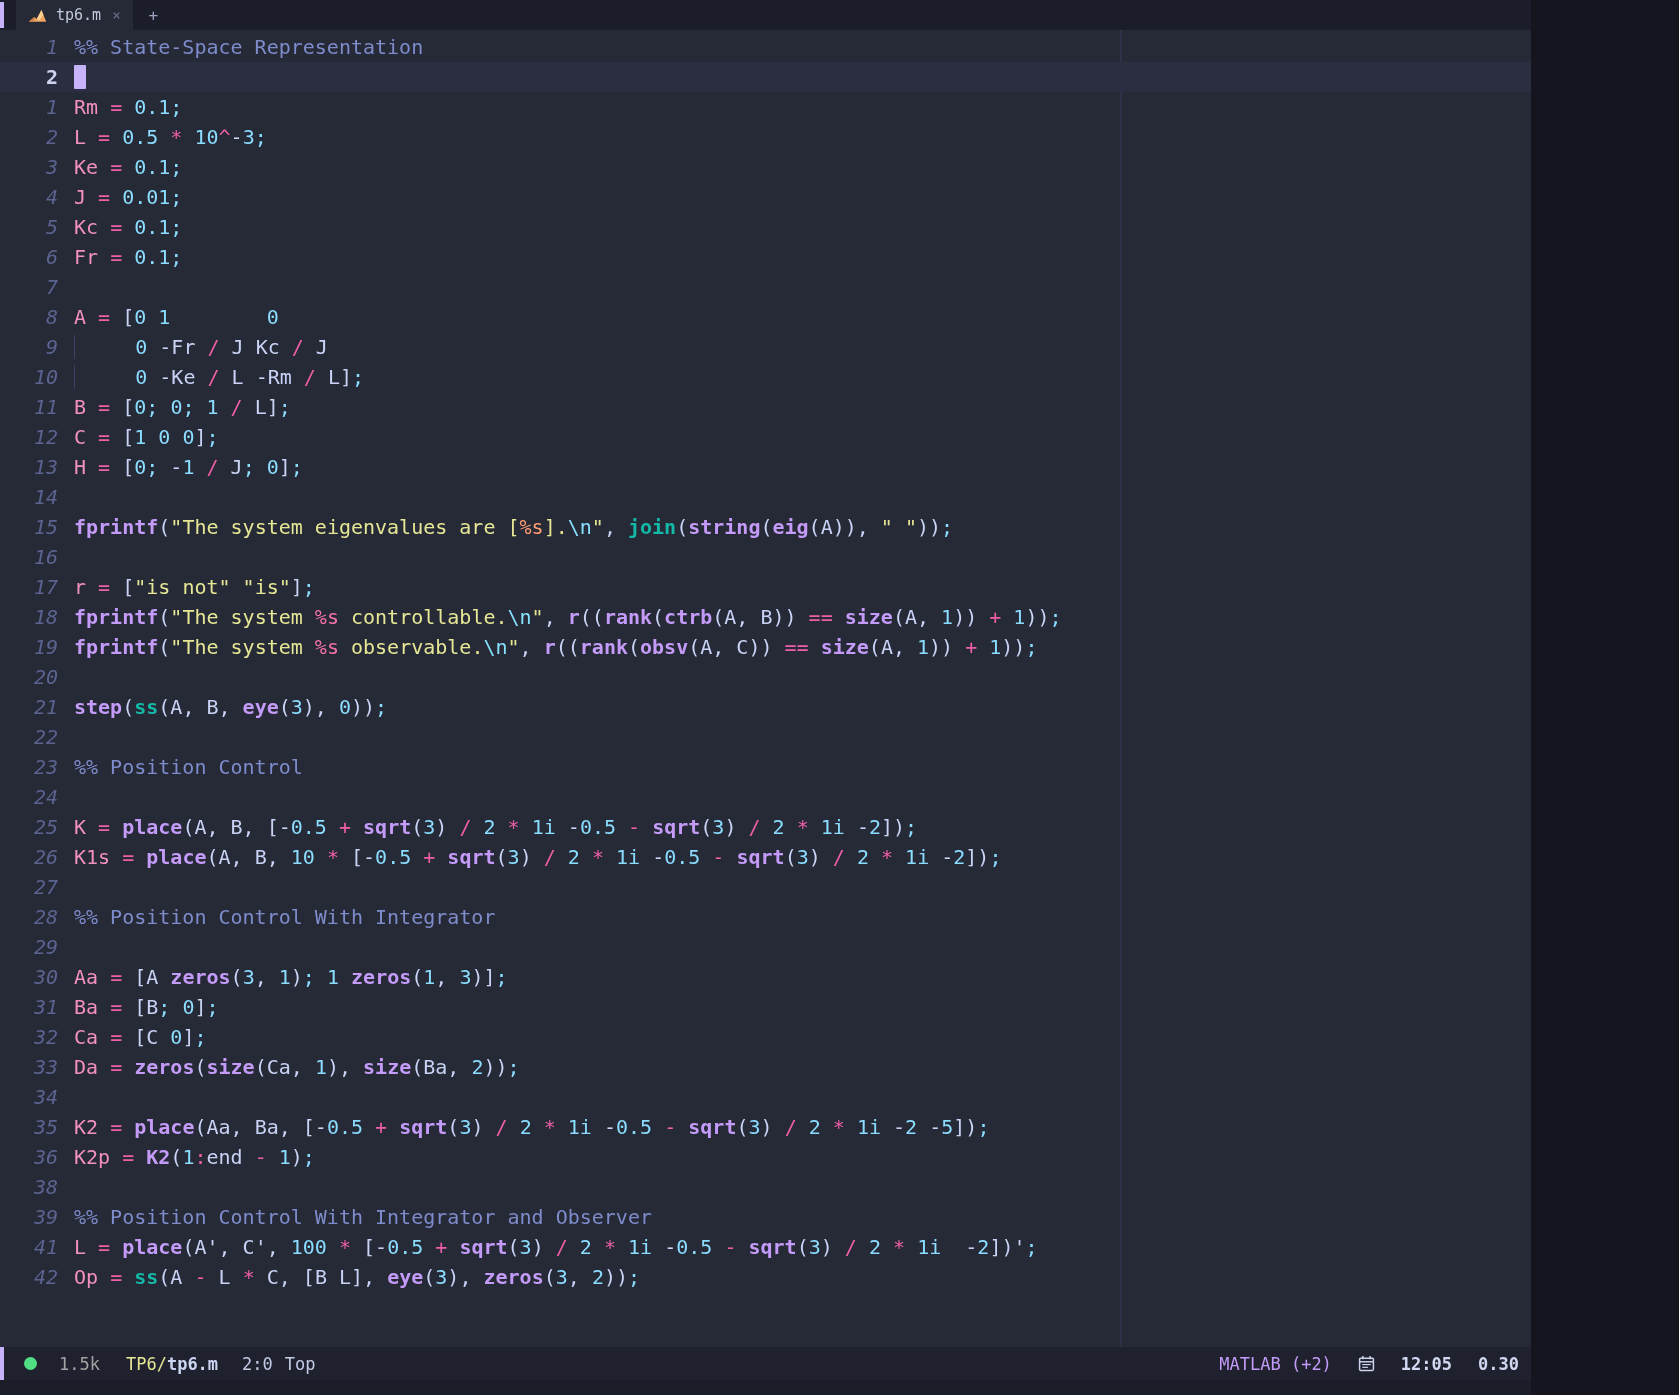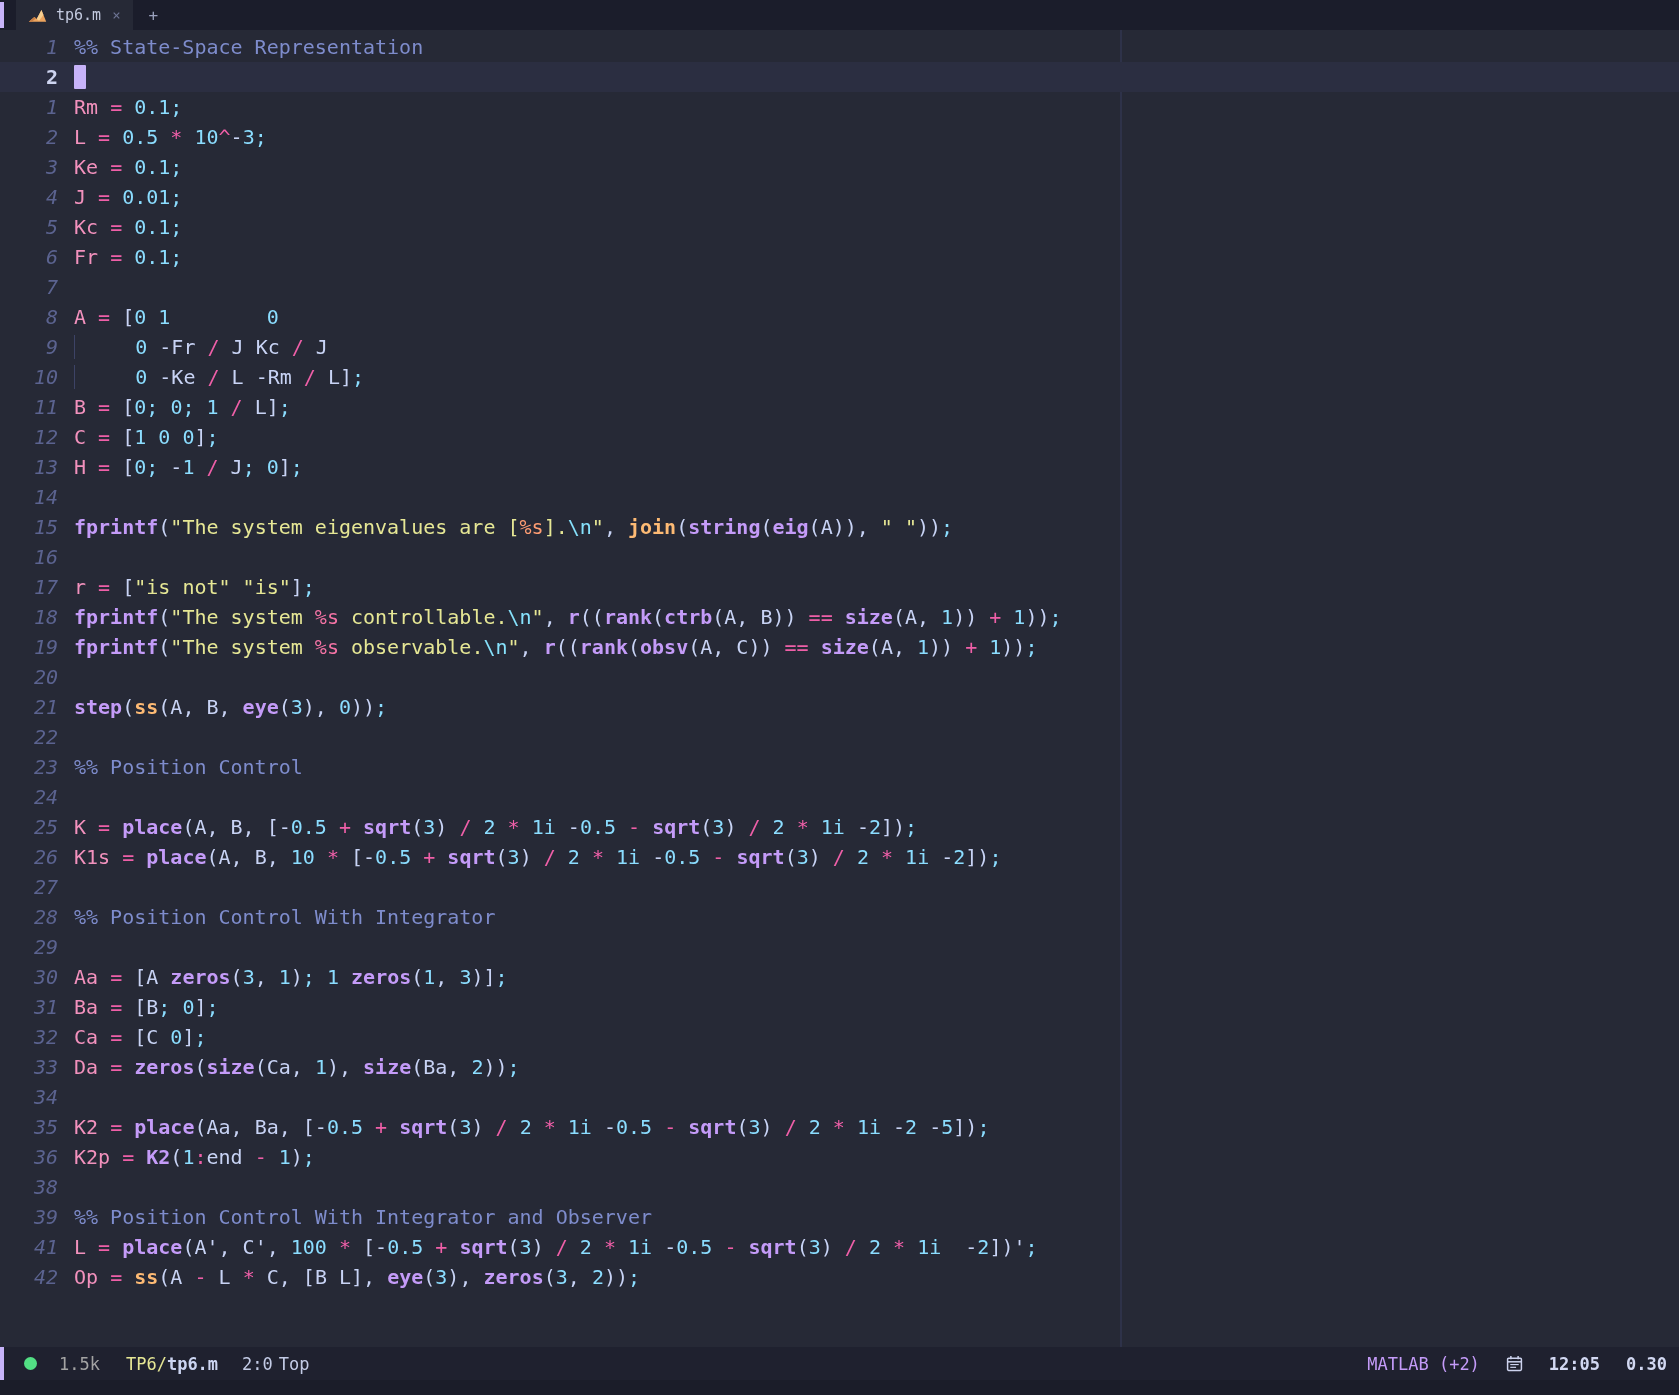--- a/index.html
+++ b/index.html
@@ -1,17 +1,17 @@
 <!DOCTYPE html>
 <html><head>
 <meta charset="utf-8">
 <style>
   html,body{margin:0;padding:0;background:#14151f;}
   .screen{
-    width:1679px;height:1395px;overflow:hidden;position:relative;
+    width:1531px;height:1395px;overflow:hidden;position:relative;
     font-family:"DejaVu Sans Mono",monospace;
     background:#262936;
   }
   
   .tabbar{height:30px;background:#1b1d2b;display:flex;align-items:stretch;}
   .modebar{width:4px;background:#c7b3f9;margin:2px 0;}
   .tab{display:flex;align-items:center;background:#262936;margin-left:12px;padding:0 12px;gap:9px;
        font-size:15px;color:#c3cadf;cursor:default;}
   .tab .close{color:#6d7494;font-size:14px;margin-left:2px;}
   .newtab{display:flex;align-items:center;padding:0 16px;color:#9aa1bd;font-size:16px;}
@@ -29,33 +29,33 @@
   .tok-c{color:#7e8ccc;}
   .tok-t{color:#c8d3f5;}
   .tok-v{color:#f291bd;}
   .tok-o{color:#ef5fa8;}
   .tok-n{color:#8bddff;}
   .tok-s{color:#e6e795;}
   .tok-x{color:#ff9d73;}
   .tok-y{color:#f473a5;}
   .tok-e{color:#86e1fc;}
   .tok-f{color:#c49bf8;font-weight:bold;}
-  .tok-b{color:#fdba74;font-weight:bold;}
+  .tok-b{color:#14b8a6;font-weight:bold;}
   .tok-g{border-left:1px solid #3d4366;}
   
   .statusbar{height:33px;background:#1f212f;display:flex;align-items:center;
              font-size:17px;color:#b9c0dc;}
   .statusbar .modebar2{width:4px;height:100%;background:#c7b3f9;}
   .dot{width:13px;height:13px;border-radius:50%;background:#52df84;margin-left:20px;}
   .sb-count{margin-left:22px;color:#a3a3a3;}
   .sb-file{margin-left:26px;}
   .sb-dir{color:#e6e795;}
   .sb-name{color:#ccd5f2;font-weight:bold;}
   .sb-pos{margin-left:24px;color:#c3cbe6;text-align:right;}
-  .sb-scroll{margin-left:6px;color:#c3cbe6;}
+  .sb-scroll{margin-left:12px;color:#c3cbe6;}
   .sb-right{margin-left:auto;display:flex;align-items:center;gap:26px;margin-right:12px;}
   .sb-lang{color:#c49bf8;}
   .sb-time,.sb-elapsed{color:#d2d8f2;font-weight:bold;}
   .cal{display:flex;align-items:center;}
   
   .cmdline{height:15px;background:#1b1d29;}
 </style>
 </head>
 <body>
 

